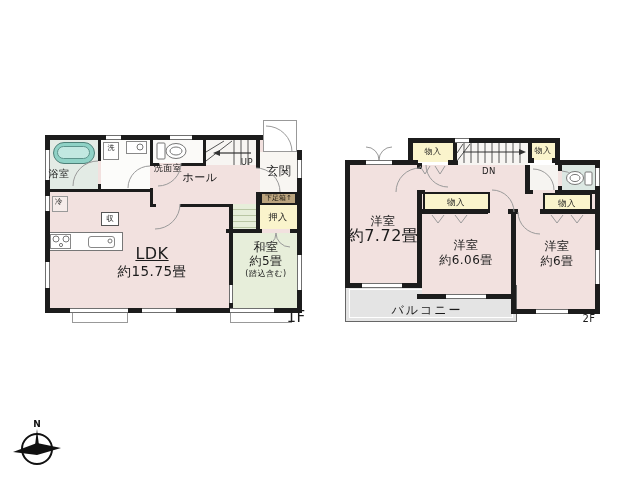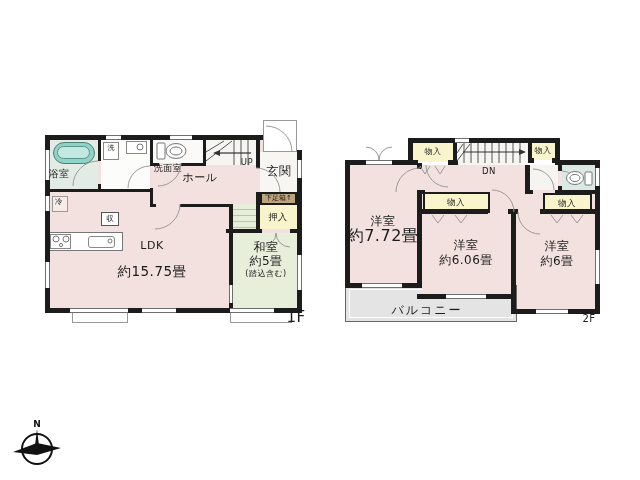--- a/index.html
+++ b/index.html
@@ -80,21 +80,21 @@
 
   <span class="lbl" style="left:59px;top:174px;font-size:10px;">浴室</span>
   <span class="lbl" style="left:122px;top:168px;font-size:9px;margin-left:46px;">洗面室</span>
   <span class="lbl" style="left:200px;top:177px;font-size:11px;">ホール</span>
   <span class="lbl" style="left:247px;top:162px;font-size:8.5px;">UP</span>
   <span class="lbl" style="left:279px;top:171px;font-size:12px;text-align:center;">玄関</span>
   <span class="lbl" style="left:278px;top:217px;font-size:9px;">押入</span>
   <span class="lbl" style="left:266px;top:247px;font-size:12px;">和室</span>
   <span class="lbl" style="left:266px;top:261px;font-size:12px;">約5畳</span>
   <span class="lbl" style="left:266px;top:274px;font-size:8px;">(踏込含む)</span>
-  <span class="lbl" style="left:152px;top:245px;font-size:11px;">LDK</span>
+  <span class="lbl" style="left:152px;top:254px;font-size:16px;text-decoration:underline;">LDK</span>
   <span class="lbl" style="left:152px;top:272px;font-size:13.5px;">約15.75畳</span>
   <span class="lbl" style="left:296px;top:317px;font-size:15px;">1F</span>
 
   <div class="room" style="left:350px;top:165px;width:245px;height:144px;background:#f2e1df;"></div>
   <div class="room" style="left:457px;top:143px;width:71px;height:22px;background:#f7f5f2;"></div>
   <div class="room" style="left:413px;top:143px;width:40px;height:19px;background:#faf4cc;"></div>
   <div class="room" style="left:532px;top:143px;width:23px;height:17px;background:#faf4cc;"></div>
   <div class="room" style="left:345px;top:285px;width:172px;height:37px;background:#e4e4e4;border:1px solid #666;">
     <div class="abs" style="left:3px;top:3px;width:164px;height:29px;border:1px solid #fff;"></div>
   </div>

